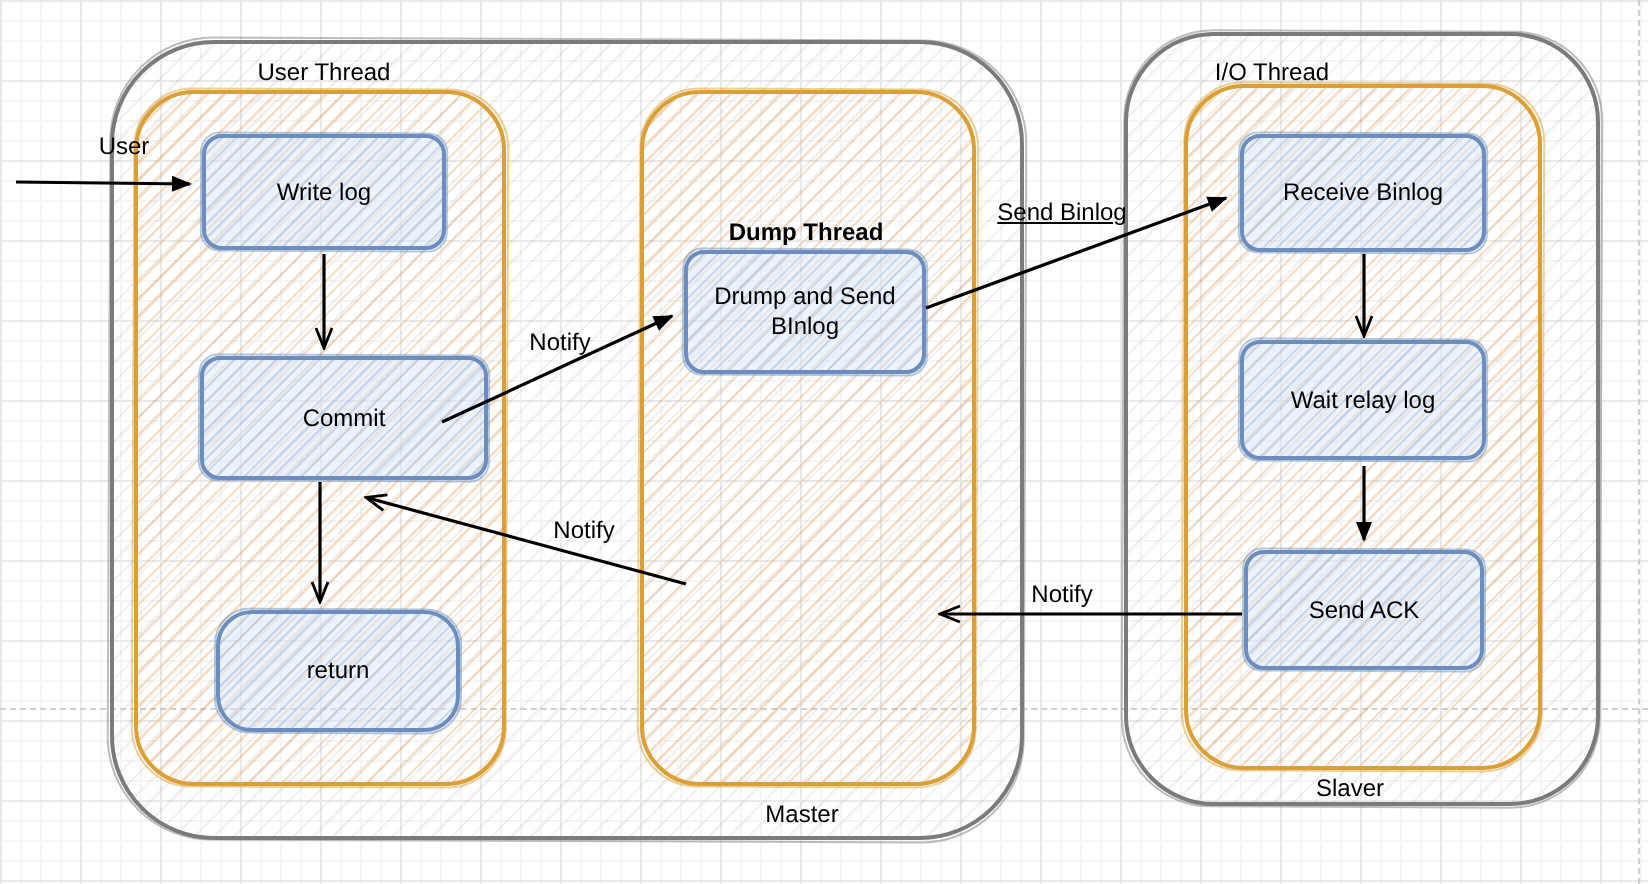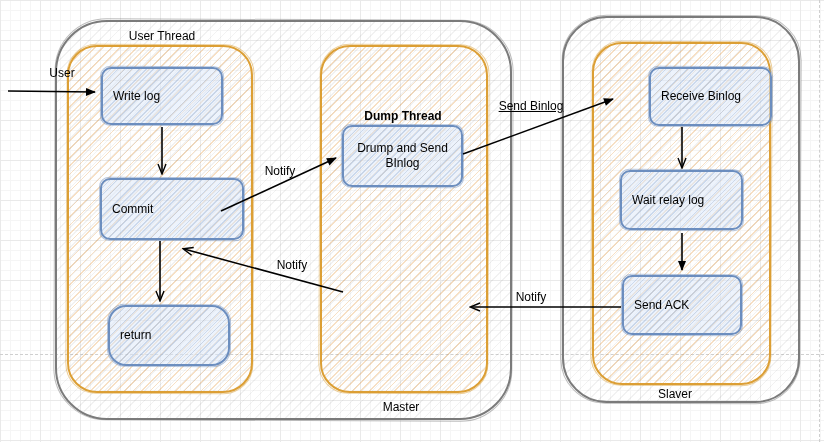--- a/index.html
+++ b/index.html
@@ -28,21 +28,21 @@
     background-image:repeating-linear-gradient(135deg, rgba(125,125,125,.10) 0 1.2px, transparent 1.2px 7px);
   }
   .corange{
     z-index:3; border:2px solid #dc9f35; border-radius:30px;
     background-image:repeating-linear-gradient(135deg, rgba(228,152,62,.30) 0 1.2px, transparent 1.2px 6px);
   }
   .node{
     z-index:4; border:2px solid #6c8ebf; border-radius:10px;
     background-color:rgba(222,233,250,.55);
     background-image:repeating-linear-gradient(135deg, rgba(108,142,191,.25) 0 1.2px, transparent 1.2px 5px);
-    display:flex; align-items:center; text-align:center;
+    display:flex; align-items:center; justify-content:center; text-align:center;
     font-size:12px; line-height:1.25; padding:0 10px;
   }
   .edges{position:absolute; left:0; top:0; z-index:5; pointer-events:none;}
   .lbl{position:absolute; z-index:6; font-size:12px; text-align:center; white-space:nowrap;}
 </style>
 </head>
 <body>
 
 <div class="canvas">
 
@@ -61,21 +61,21 @@
   </div>
   <div class="shape node" style="left:100px; top:178px; width:144px; height:62px;">
     <span>Commit</span>
   </div>
   <div class="shape node" style="left:108px; top:305px; width:122px; height:61px;border-radius:18px;">
     <span>return</span>
   </div>
   <div class="shape node" style="left:342px; top:125px; width:121px; height:62px;">
     <span>Drump and Send BInlog</span>
   </div>
-  <div class="shape node" style="left:620px; top:67px;  width:123px; height:59px;margin-left:29px;">
+  <div class="shape node" style="left:620px; top:67px;  width:123px; height:59px;">
     <span>Receive Binlog</span>
   </div>
   <div class="shape node" style="left:620px; top:170px; width:123px; height:60px;">
     <span>Wait relay log</span>
   </div>
   <div class="shape node" style="left:622px; top:275px; width:120px; height:60px;">
     <span>Send ACK</span>
   </div>
 
   <svg class="edges" width="824" height="442" viewBox="0 0 824 442">
@@ -95,20 +95,21 @@
       <path d="M463,154 L613,99" marker-end="url(#mFill)"></path>
       <path d="M682,127 L682,167" marker-end="url(#mOpen)"></path>
       <path d="M682,233 L682,270" marker-end="url(#mFill)"></path>
       <path d="M621,307 L471,307" marker-end="url(#mOpen)"></path>
       <path d="M343,292 L184,249" marker-end="url(#mOpen)"></path>
     </g>
   </svg>
 
   <div class="lbl" style="left:102px; top:29px; width:120px;">User Thread</div>
   <div class="lbl" style="left:343px; top:109px; width:120px;font-weight:bold;">Dump Thread</div>
+  <div class="lbl" style="left:576px; top:29px; width:120px;">I/O Thread</div>
   <div class="lbl" style="left:341px; top:400px; width:120px;">Master</div>
   <div class="lbl" style="left:615px; top:387px; width:120px;">Slaver</div>
 
   <div class="lbl" style="left:2px; top:66px; width:56px;margin-left:32px;">User</div>
   <div class="lbl" style="left:250px; top:164px; width:60px;">Notify</div>
   <div class="lbl" style="left:491px; top:99px; width:80px;text-decoration:underline;">Send Binlog</div>
   <div class="lbl" style="left:501px; top:290px; width:60px;">Notify</div>
   <div class="lbl" style="left:262px; top:258px; width:60px;">Notify</div>
 
 </div>

